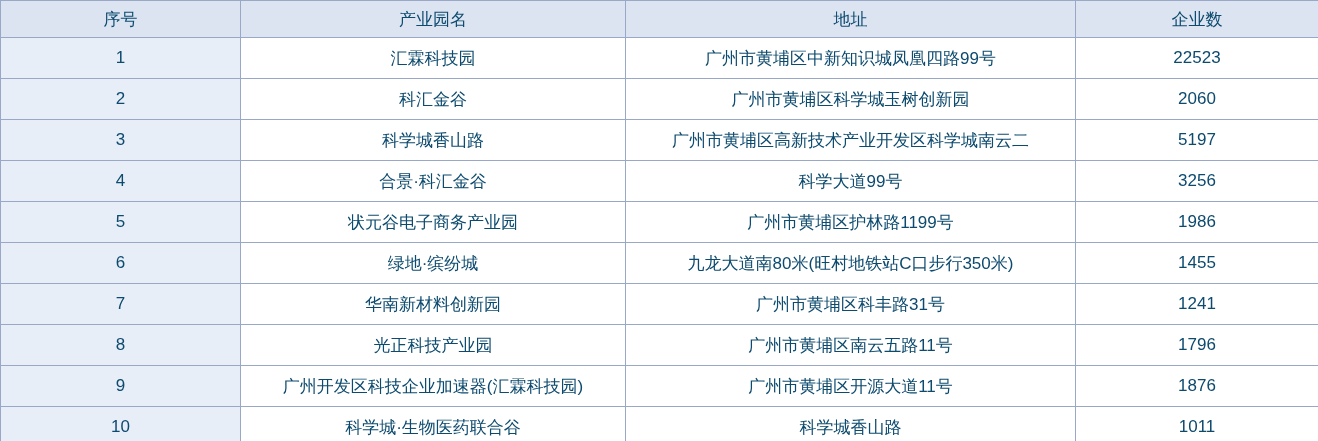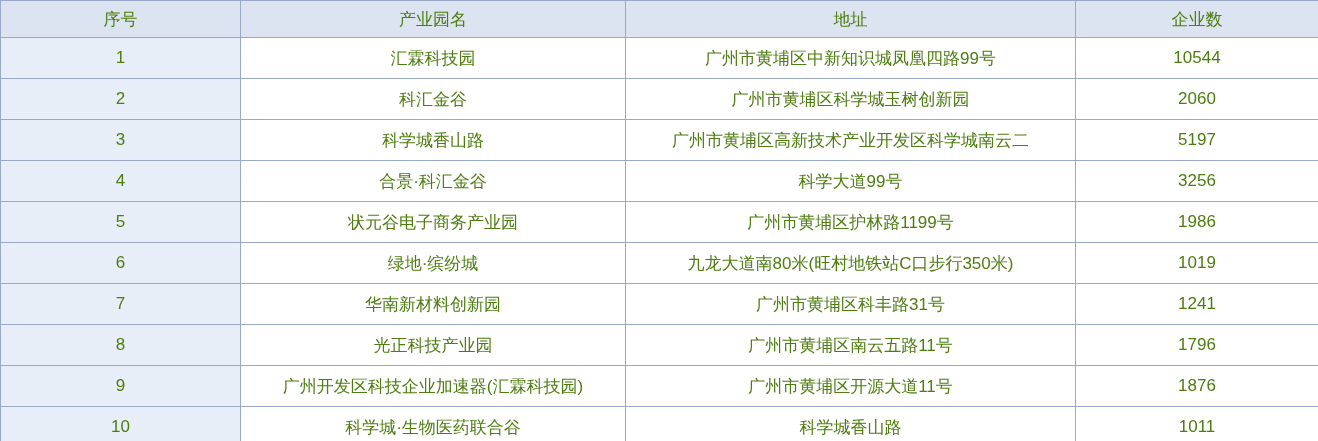--- a/index.html
+++ b/index.html
@@ -27,21 +27,21 @@
   table.data-table col.c1 { width: 385px; }
   table.data-table col.c2 { width: 450px; }
   table.data-table col.c3 { width: 243px; }
 
   table.data-table th,
   table.data-table td {
     border: 1px solid #9aa8c7;
     text-align: center;
     vertical-align: middle;
     font-size: 17px;
-    color: #4d7c0f;
+    color: #0c4a6e;
     padding: 0 4px;
     white-space: nowrap;
     overflow: hidden;
   }
   table.data-table thead th {
     height: 36px;
     background: #dce4f2;
     font-weight: normal;
   }
   table.data-table tbody td {
@@ -69,21 +69,21 @@
         <th>产业园名</th>
         <th>地址</th>
         <th>企业数</th>
       </tr>
     </thead>
     <tbody>
       <tr>
         <td class="idx">1</td>
         <td>汇霖科技园</td>
         <td>广州市黄埔区中新知识城凤凰四路99号</td>
-        <td>10544</td>
+        <td>22523</td>
       </tr>
       <tr>
         <td class="idx">2</td>
         <td>科汇金谷</td>
         <td>广州市黄埔区科学城玉树创新园</td>
         <td>2060</td>
       </tr>
       <tr>
         <td class="idx">3</td>
         <td>科学城香山路</td>
@@ -99,21 +99,21 @@
       <tr>
         <td class="idx">5</td>
         <td>状元谷电子商务产业园</td>
         <td>广州市黄埔区护林路1199号</td>
         <td>1986</td>
       </tr>
       <tr>
         <td class="idx">6</td>
         <td>绿地·缤纷城</td>
         <td>九龙大道南80米(旺村地铁站C口步行350米)</td>
-        <td>1019</td>
+        <td>1455</td>
       </tr>
       <tr>
         <td class="idx">7</td>
         <td>华南新材料创新园</td>
         <td>广州市黄埔区科丰路31号</td>
         <td>1241</td>
       </tr>
       <tr>
         <td class="idx">8</td>
         <td>光正科技产业园</td>

